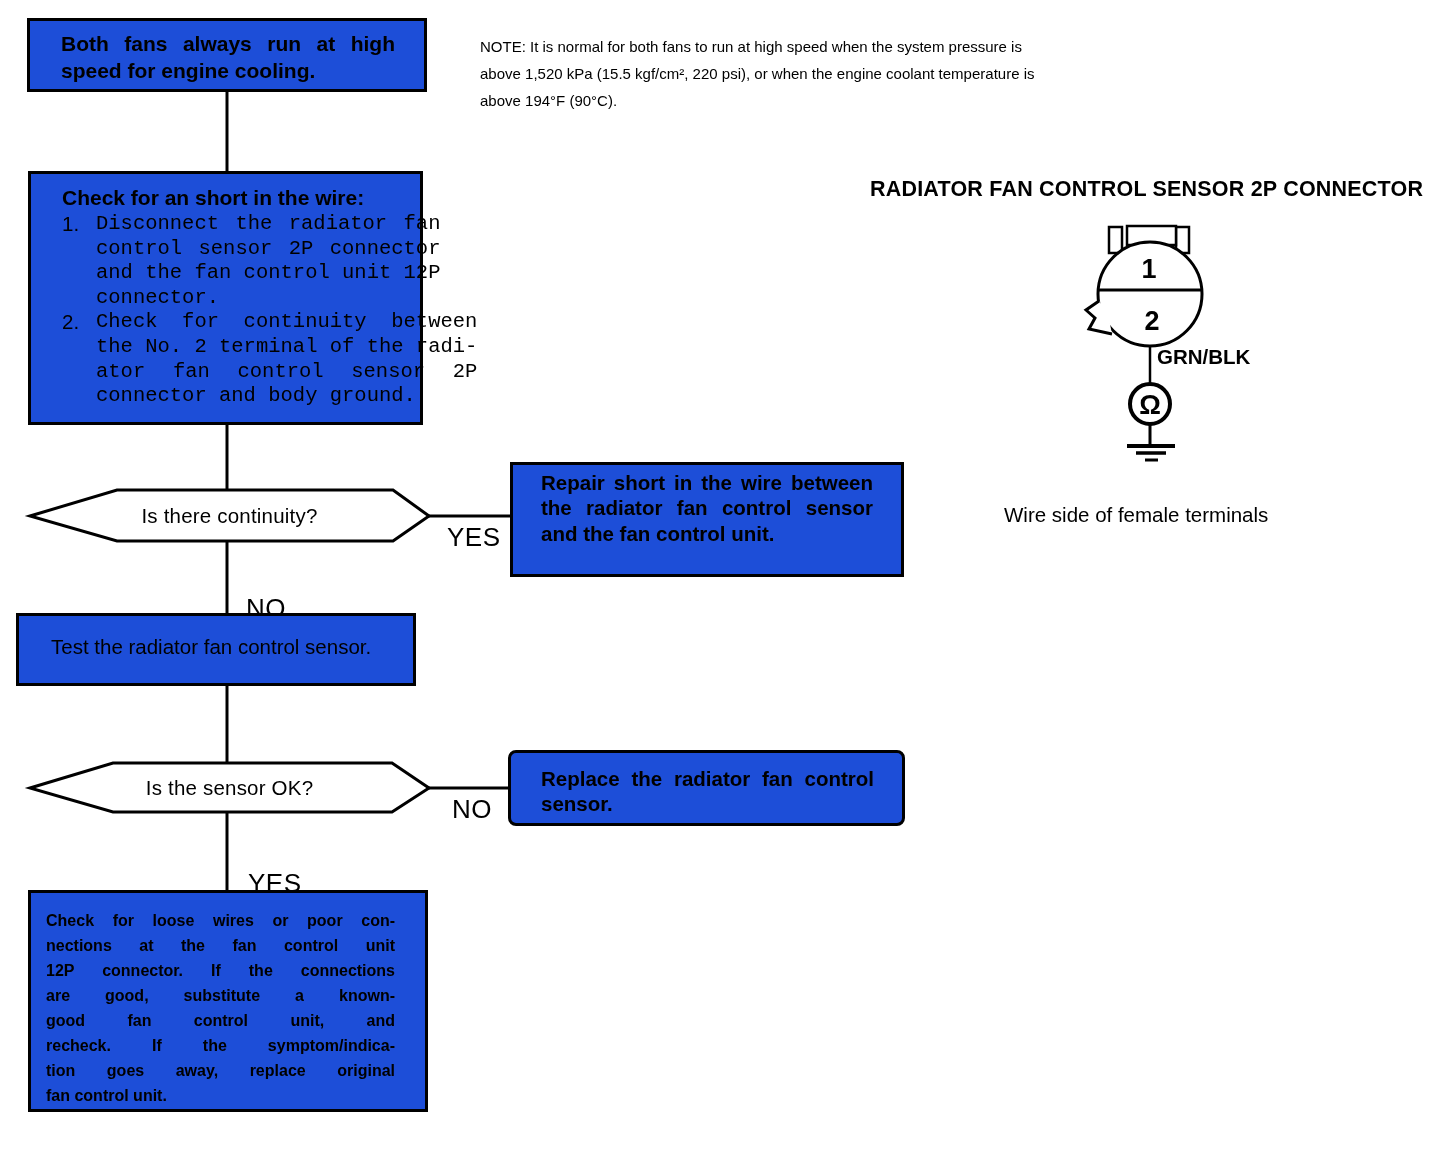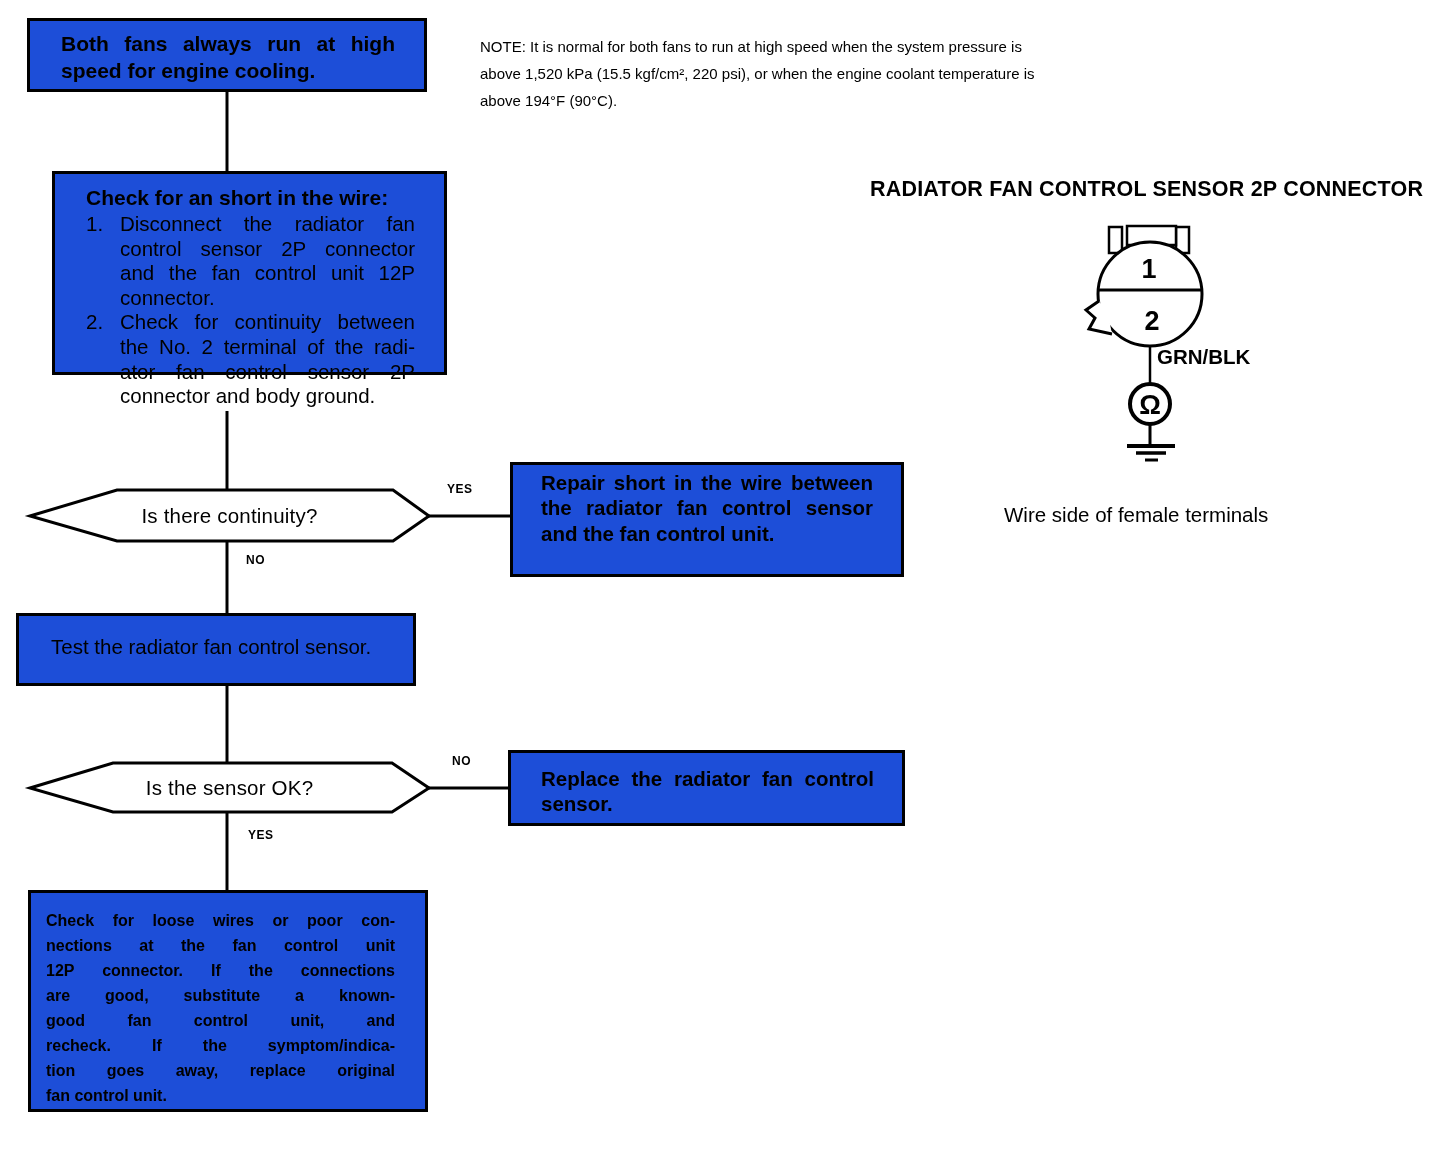--- a/index.html
+++ b/index.html
@@ -5,39 +5,39 @@
   html,body{margin:0;padding:0;background:#fff;}
   #canvas{
     position:relative;width:1456px;height:1160px;background:#ffffff;
     font-family:"Liberation Sans",sans-serif;color:#000;overflow:hidden;
     -webkit-font-smoothing:antialiased;
   }
   #shapes{position:absolute;left:0;top:0;width:1456px;height:1160px;}
   .box{position:absolute;border:3px solid #000;background:#1d4ed8;box-sizing:border-box;}
   .ln{white-space:nowrap;}
   .stretch{text-align:justify;text-align-last:justify;}
-  .fl-label{position:absolute;font-weight:bold;font-size:12px;letter-spacing:0.5px;}
+  .fl-label{position:absolute;font-weight:normal;font-size:26px;letter-spacing:0.5px;margin-top:40px;}
   .hexq{position:absolute;display:flex;align-items:center;justify-content:center;
         font-size:20.5px;letter-spacing:0.2px;}
   .svgtext{font-family:"Liberation Sans",sans-serif;font-weight:bold;}
   
   #start-box{left:27px;top:18px;width:400px;height:74px;padding:9px 29px 0 31px;
              font-size:21px;line-height:27px;font-weight:bold;}
-  #check-box{left:28px;top:171px;width:395px;height:204px;padding:11px 29px 0 31px;
-             font-size:20.5px;line-height:24.6px;margin-left:24px;}
+  #check-box{left:28px;top:171px;width:395px;height:254px;padding:11px 29px 0 31px;
+             font-size:20.5px;line-height:24.6px;}
   #check-box .heading{font-weight:bold;font-size:21px;line-height:25px;margin-bottom:2px;white-space:nowrap;}
   .step{display:flex;}
   .step .num{width:34px;flex:none;}
-  .step .steptext{flex:1;}
+  .step .steptext{flex:1;font-family:Liberation Mono, monospace;}
   #repair-box{left:510px;top:462px;width:394px;height:115px;padding:5px 28px 0 28px;
               font-size:20.5px;line-height:25.3px;font-weight:bold;}
   #test-box{left:16px;top:613px;width:400px;height:73px;padding:19px 26px 0 32px;
             font-size:20.5px;}
   #replace-box{left:508px;top:750px;width:397px;height:76px;padding:13px 28px 0 30px;
-               font-size:20.5px;line-height:25px;font-weight:bold;}
+               font-size:20.5px;line-height:25px;font-weight:bold;border-radius:8px;}
   #final-box{left:28px;top:890px;width:400px;height:222px;padding:15px 30px 0 15px;
              font-size:16px;line-height:25px;font-weight:bold;}
   #note-block{position:absolute;left:460px;top:33px;width:860px;font-size:15px;line-height:27px;margin-left:20px;}
   #connector-title{position:absolute;left:870px;top:177px;font-size:21.5px;font-weight:bold;
                    letter-spacing:0.2px;white-space:nowrap;}
   #wire-label{position:absolute;left:1157px;top:345px;font-size:20.5px;font-weight:bold;text-align:center;}
   #wire-side-caption{position:absolute;left:1004px;top:503px;font-size:20.5px;}
   #q1{left:30px;top:490px;width:399px;height:51px;}
   #q2{left:30px;top:763px;width:399px;height:49px;}
   #yes1{left:447px;top:482px;}

